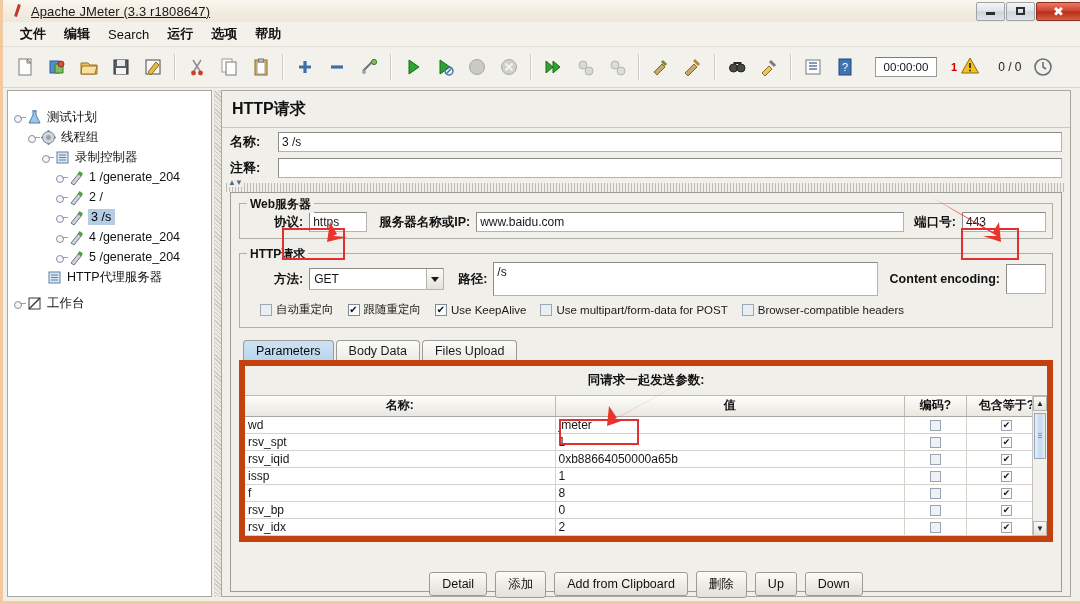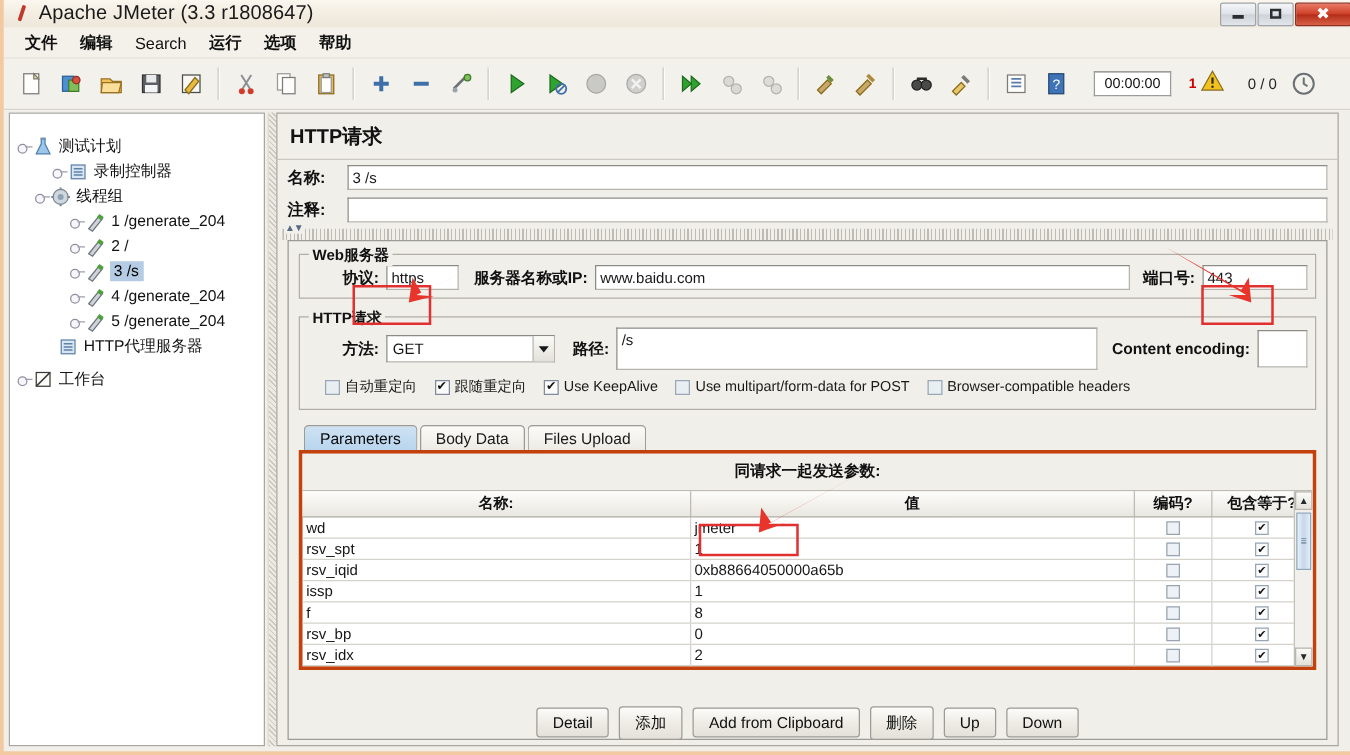--- a/index.html
+++ b/index.html
@@ -28,21 +28,21 @@
   #titlebar .tb-icon {
     width: 18px; height: 18px; margin-left: 6px; margin-right: 4px;
     position: relative;
   }
   #titlebar .tb-icon:before {
     content: ""; position: absolute; left: 7px; top: 2px;
     width: 3px; height: 13px; background: #c0392b;
     transform: rotate(18deg); border-radius: 1px;
   }
   #titlebar .tb-title {
-    font-size: 16px; color: #1a1a1a; letter-spacing: .1px;
+    font-size: 13px; color: #1a1a1a; letter-spacing: .1px; text-decoration: underline;
   }
   #wincontrols {
     position: absolute; right: 2px; top: 1px;
     display: flex; align-items: center; height: 20px;
   }
   .wbtn {
     width: 29px; height: 19px; margin-left: 1px;
     border: 1px solid #9fa4ab;
     background: linear-gradient(to bottom, #f4f6f8 0%, #dfe3e8 48%, #cdd3da 52%, #e2e6ea 100%);
     border-radius: 2px;
@@ -222,21 +222,21 @@
   .cbitem { display: flex; align-items: center; margin-right: 14px; font-size: 11.5px; color: #1a1a1a; }
   .cbox {
     width: 12px; height: 12px; background: #fbfbfc;
     border: 1px solid #7f8b99; margin-right: 4px;
     display: flex; align-items: center; justify-content: center;
     font-size: 10px; color: #111; line-height: 1;
   }
   .cbox.light { background:#e9eef3; border-color:#9aa7b5;}
 
   
-  .tablewrap { margin: 0 8px; border: 3px solid #c2410c; background: #fff; }
+  .tablewrap { margin: 0 8px; border: 6px solid #c2410c; background: #fff; }
   .tbl-caption {
     text-align: center; font-size: 12.5px; font-weight: bold; color: #111;
     padding: 6px 0 6px 0; background: #f0efe9; border-bottom: 1px solid #bdbbb4;
   }
   table.params { width: 100%; border-collapse: collapse; table-layout: fixed; }
   table.params th {
     font-size: 12px; font-weight: bold; color: #111;
     background: linear-gradient(to bottom, #fdfdfb, #e9e7e0);
     border-right: 1px solid #bdbbb4; border-bottom: 1px solid #a9a7a0;
     height: 20px; padding: 0;
@@ -514,41 +514,41 @@
           <span class="handle"></span>
           <span class="ico">
             <svg width="17" height="17">
                 <path d="M7 2 h3 v4 l4 8 H3 l4-8 z" fill="#9ec6e8" stroke="#4a7fae"></path>
                 <rect x="6.5" y="1" width="4" height="2" fill="#6f96bb"></rect>
               </svg>
           </span>
           <span class="label">测试计划</span>
         </div>
 
-        <div class="tnode" style="padding-left:28px">
-          <span class="handle"></span>
-          <span class="ico">
-            <svg width="17" height="17">
-                <rect x="3" y="3" width="11" height="11" fill="#d9e6f2" stroke="#5d82a8"></rect>
-                <path d="M5 6 h7 M5 8.5 h7 M5 11 h7" stroke="#5d82a8" stroke-width="1.2"></path>
-              </svg>
-          </span>
-          <span class="label">录制控制器</span>
-        </div>
-
         <div class="tnode" style="padding-left:14px">
           <span class="handle"></span>
           <span class="ico">
             <svg width="17" height="17">
                 <circle cx="8.5" cy="8.5" r="6" fill="#cfd6dd" stroke="#7a8894"></circle>
                 <circle cx="8.5" cy="8.5" r="2.4" fill="#8fa3b5"></circle>
                 <path d="M8.5 1 v2 M8.5 14 v2 M1 8.5 h2 M14 8.5 h2" stroke="#7a8894" stroke-width="1.6"></path>
               </svg>
           </span>
           <span class="label">线程组</span>
+        </div>
+
+        <div class="tnode" style="padding-left:28px">
+          <span class="handle"></span>
+          <span class="ico">
+            <svg width="17" height="17">
+                <rect x="3" y="3" width="11" height="11" fill="#d9e6f2" stroke="#5d82a8"></rect>
+                <path d="M5 6 h7 M5 8.5 h7 M5 11 h7" stroke="#5d82a8" stroke-width="1.2"></path>
+              </svg>
+          </span>
+          <span class="label">录制控制器</span>
         </div>
 
         <div class="tnode" style="padding-left:42px">
           <span class="handle"></span>
           <span class="ico">
             <svg width="17" height="17">
                 <path d="M3 14 L11 4 l3 2 -8 10 z" fill="#cfd4da" stroke="#6e757c"></path>
                 <path d="M10.5 3.5 l3.5 2.5" stroke="#4fa13f" stroke-width="3.4"></path>
               </svg>
           </span>

